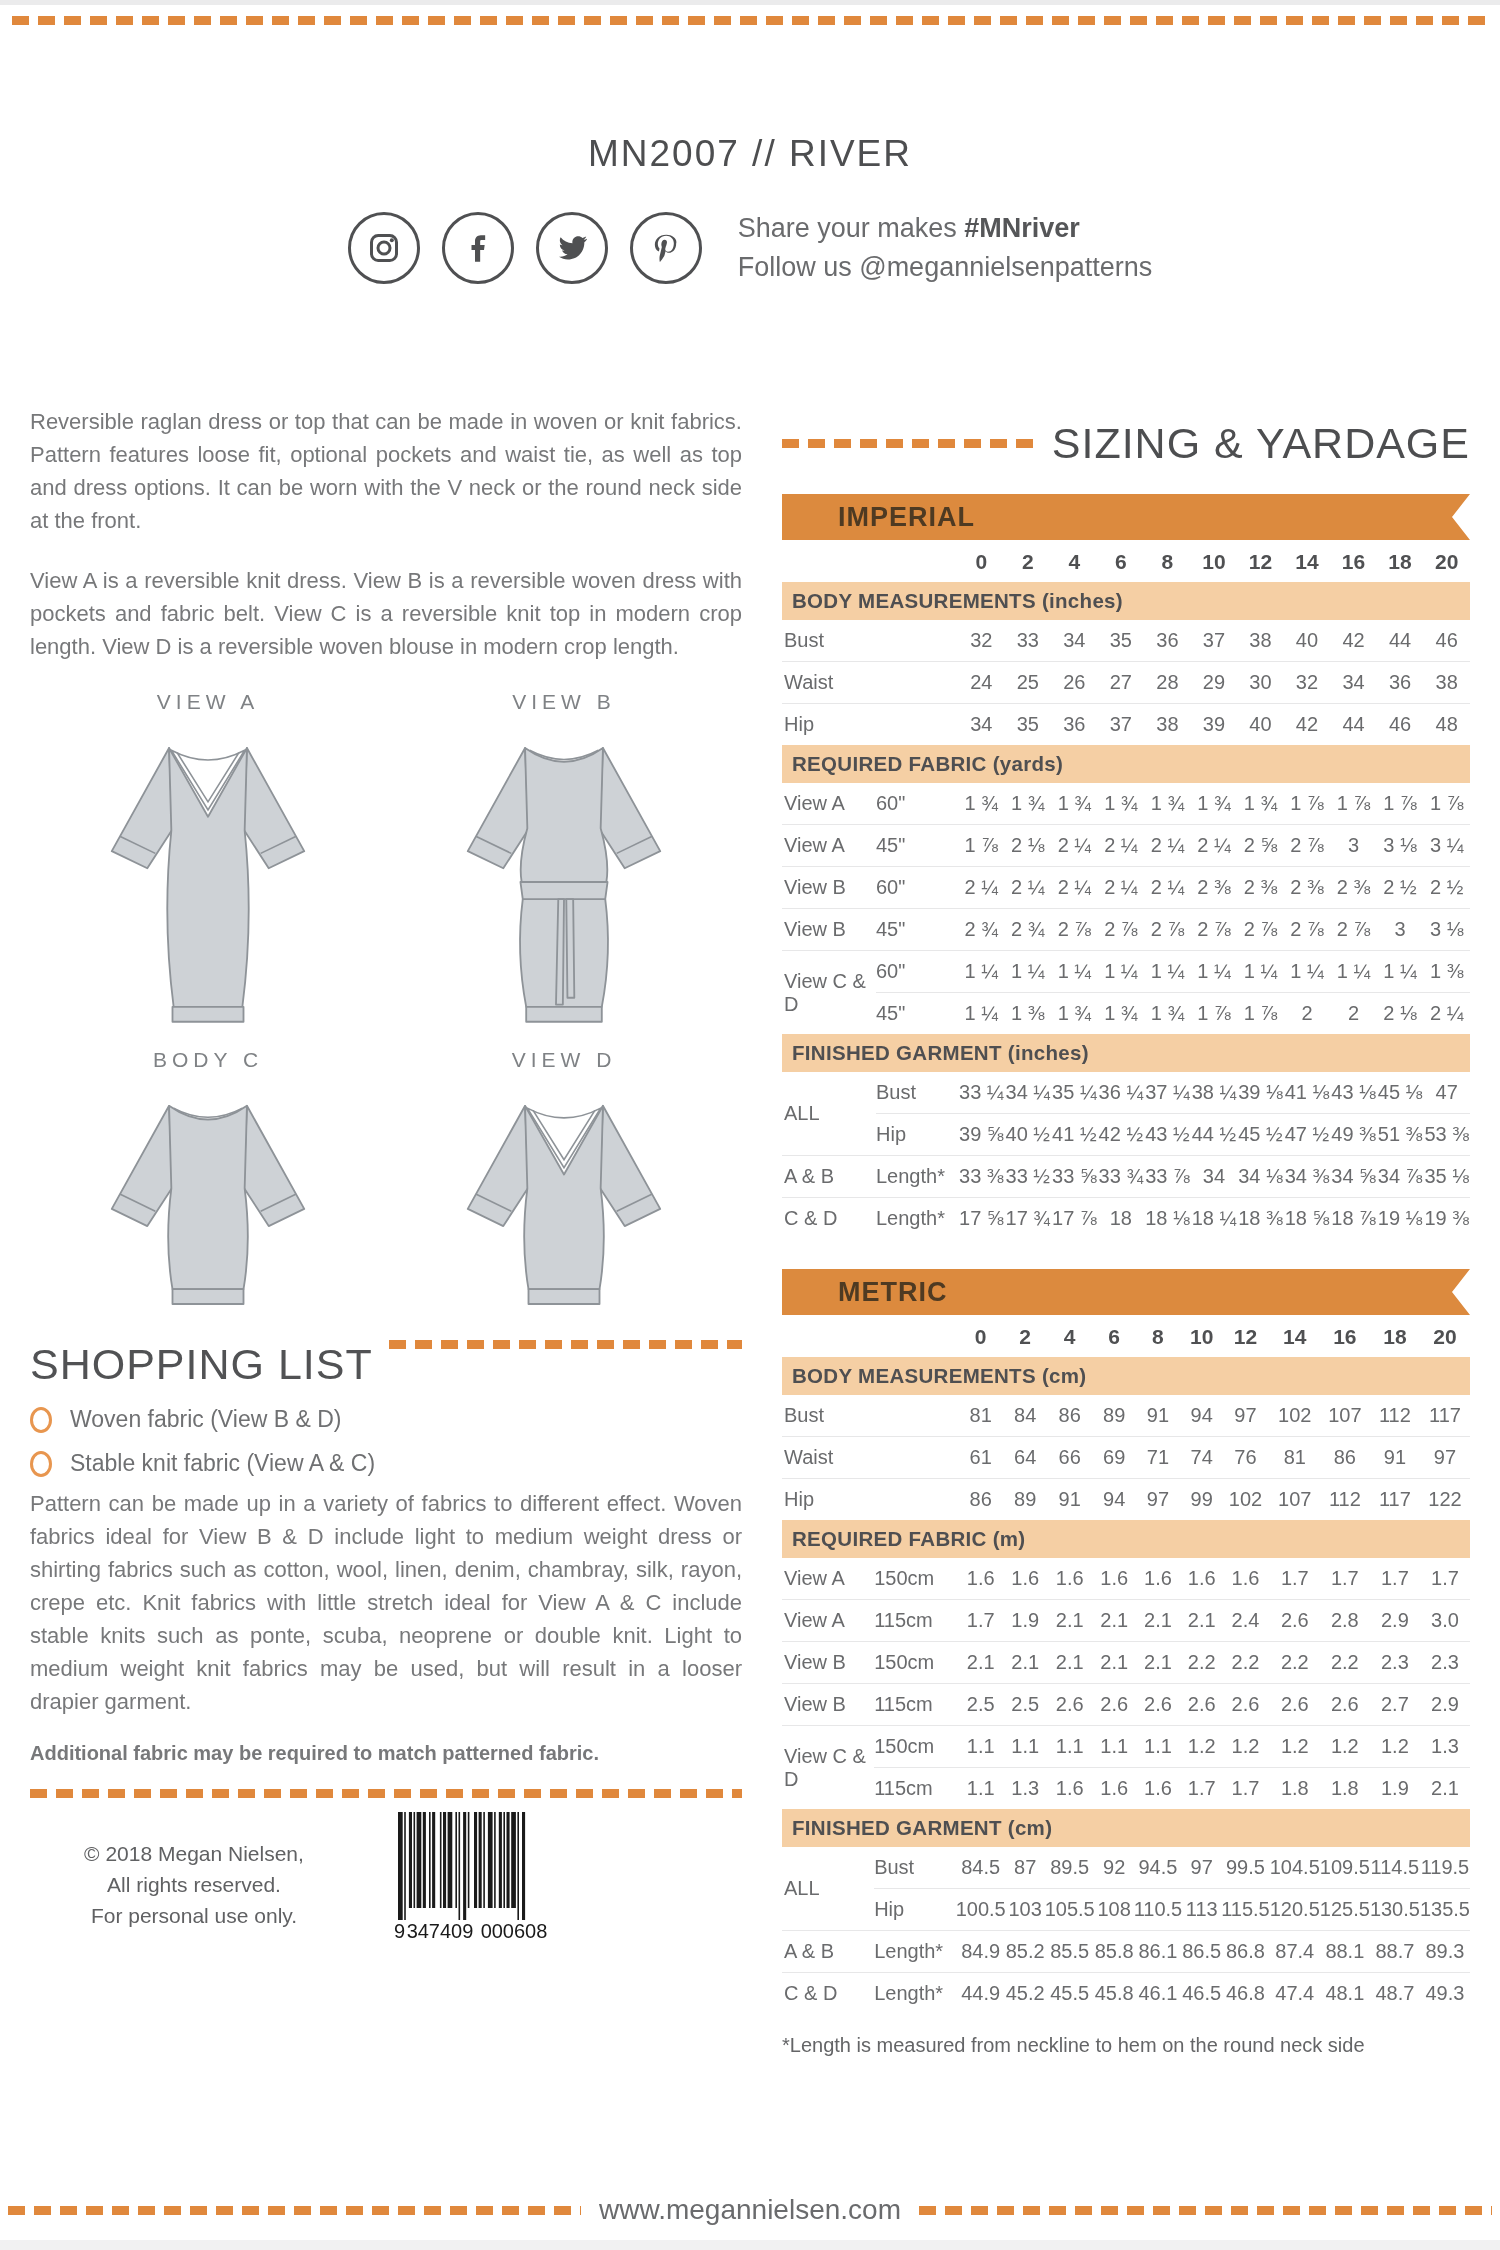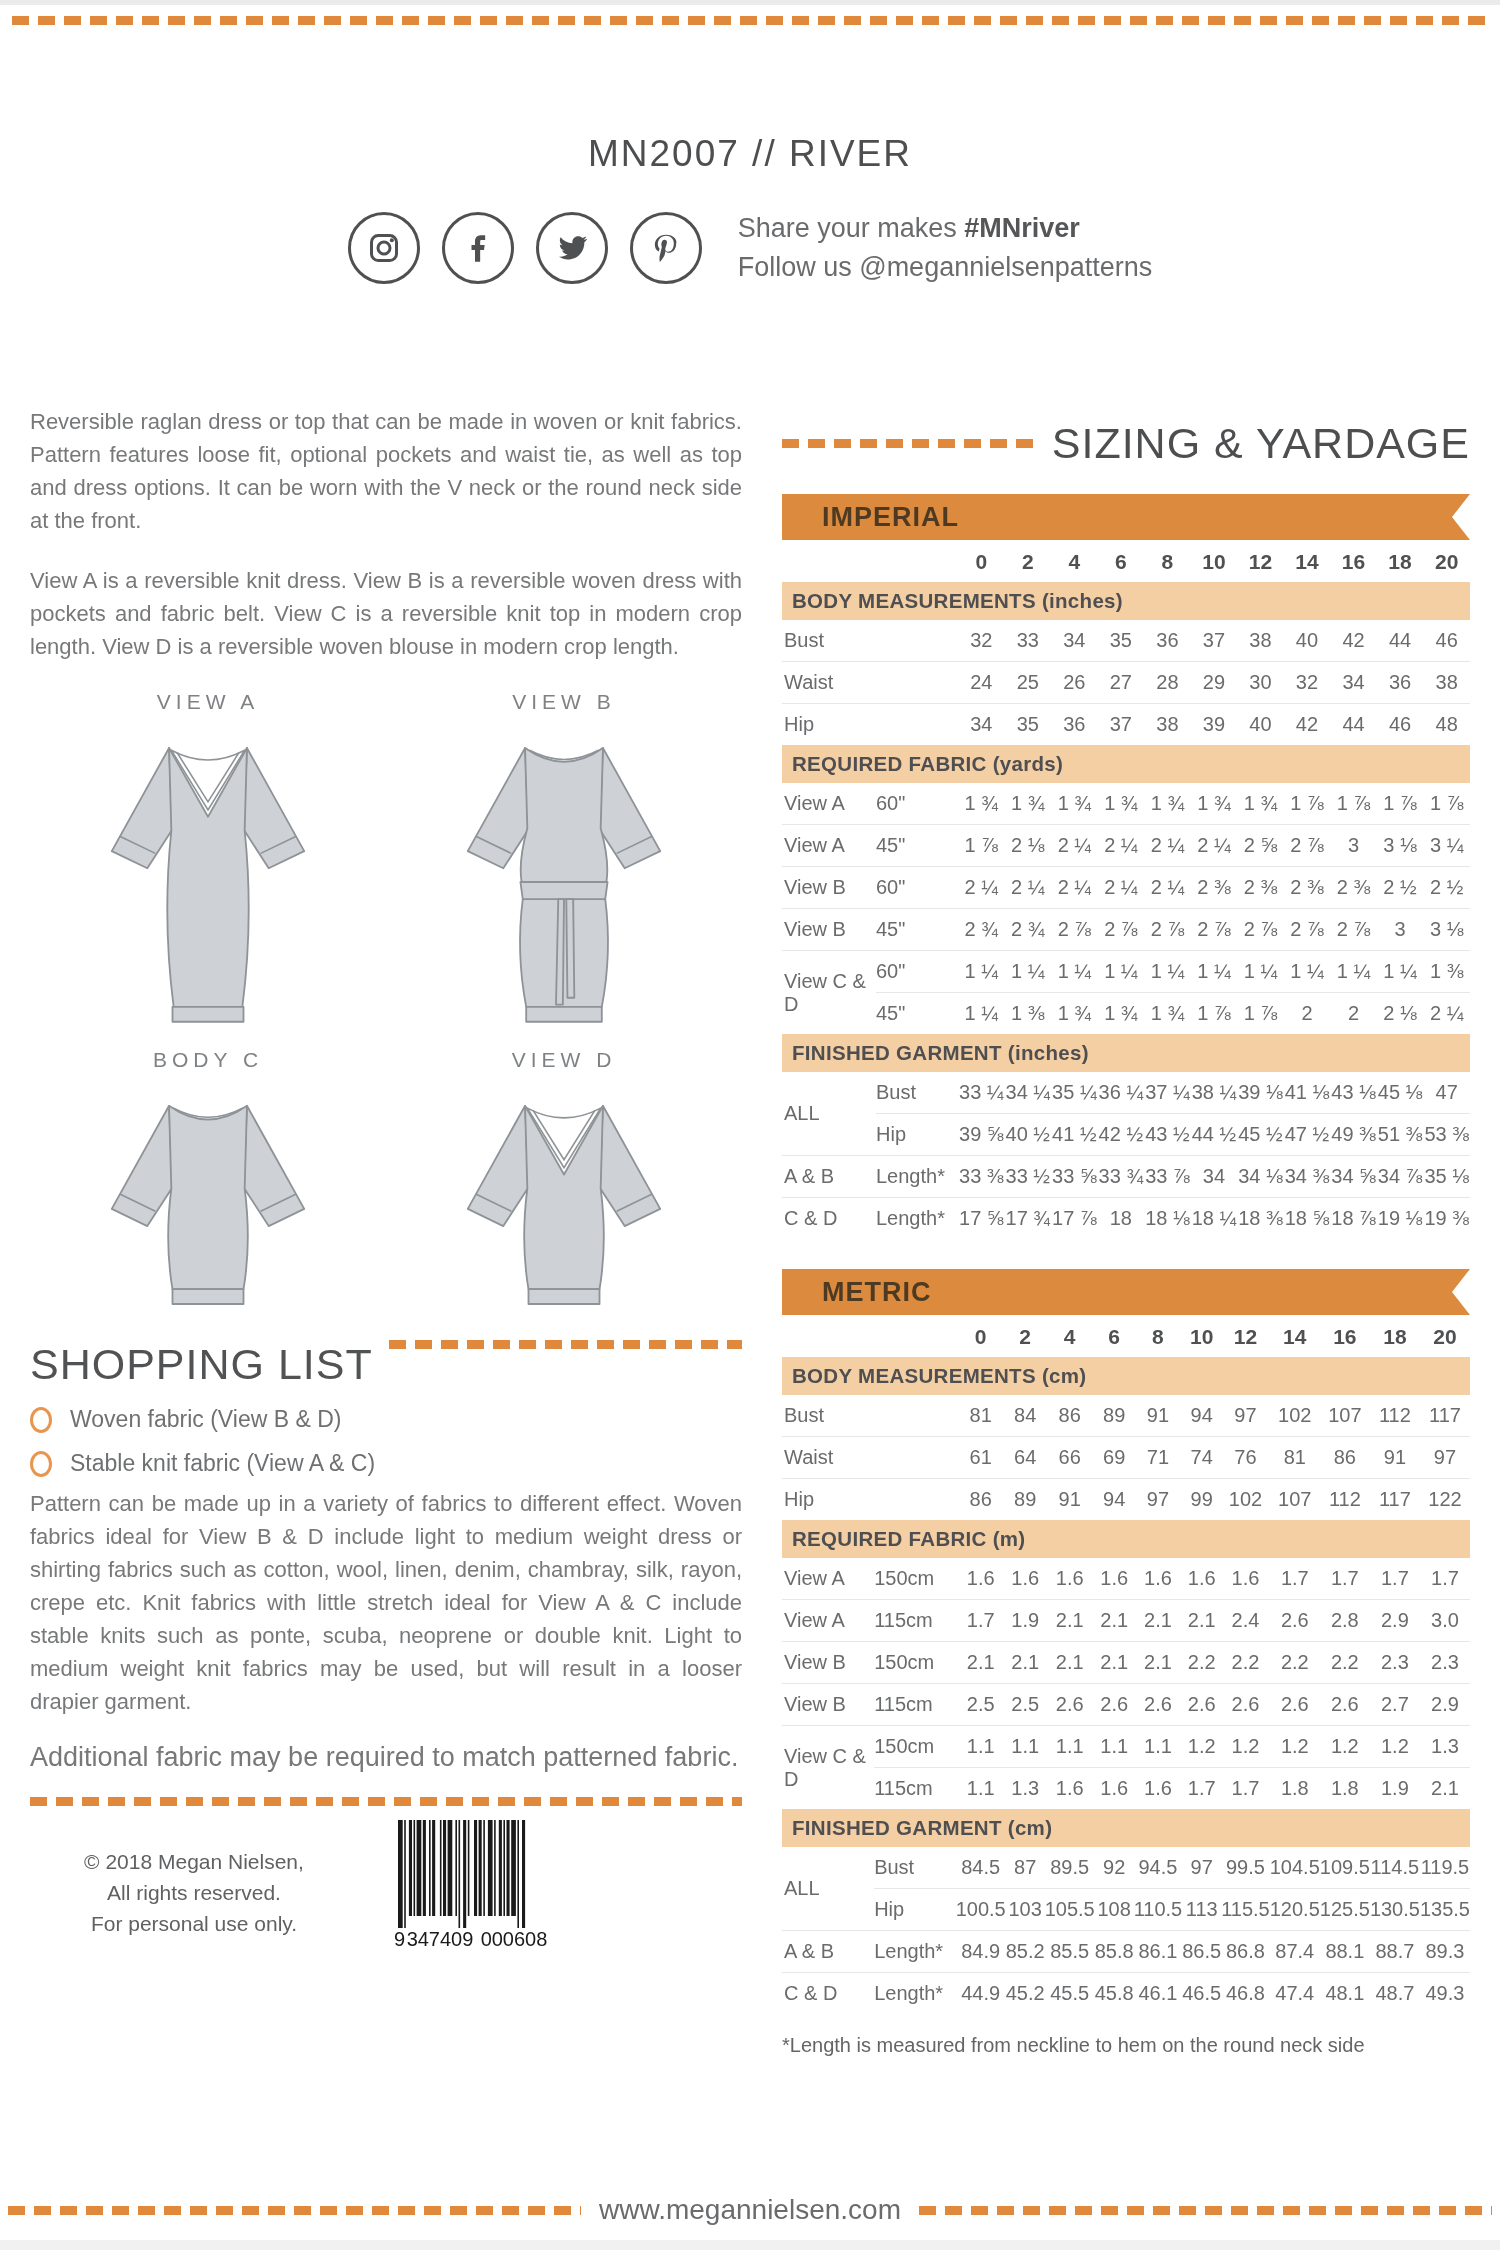--- a/index.html
+++ b/index.html
@@ -47,34 +47,34 @@
 
   .h2row{display:flex;align-items:flex-start;margin-top:28px;}
   .h2row h2{font-size:43px;font-weight:400;color:#515254;letter-spacing:1px;white-space:nowrap;}
   .h2row .dash{flex:1;margin-left:16px;}
 
   .shop-item{display:flex;align-items:center;gap:18px;margin-top:17px;font-size:23px;color:#6F7072;}
   .bullet{width:22px;height:26px;border:3px solid #E8964F;border-radius:50%;flex:0 0 auto;}
 
   .fabrics-head{margin-top:20px;}
   p.fab{font-size:22px;line-height:33px;color:var(--body);text-align:justify;margin-top:10px;}
-  p.note{font-size:27px;color:var(--body);margin-top:24px;}
+  p.note{font-size:20px;color:var(--body);margin-top:24px;font-weight:bold;}
   .left-divider{margin-top:24px;}
 
   .bottom-row{display:flex;margin-top:14px;align-items:flex-start;}
   .legal{width:300px;text-align:center;font-size:21px;line-height:31px;color:#606163;padding-top:26px;margin-left:14px;}
   .barcode{margin-left:48px;}
 
   
   .sizing-head{display:flex;align-items:center;}
   .sizing-head .dash{flex:1;margin-right:18px;}
   .sizing-head h2{font-size:43px;font-weight:400;color:var(--ink);letter-spacing:1px;white-space:nowrap;}
 
   .ribbon{margin-top:26px;height:46px;background:var(--orange);display:flex;align-items:center;
-    padding-left:40px;font-size:27px;font-weight:bold;letter-spacing:1px;color:var(--bandtxt);
+    padding-left:56px;font-size:27px;font-weight:bold;letter-spacing:1px;color:var(--bandtxt);
     clip-path:polygon(0 0,100% 0,calc(100% - 18px) 50%,100% 100%,0 100%);}
   .ribbon.metric-ribbon{margin-top:30px;}
 
   table.sz{width:100%;border-collapse:collapse;font-size:20px;color:var(--tbl);}
   table.sz td{text-align:center;padding:9px 0;}
   table.sz tr.sizes td{font-weight:bold;color:#4F5052;font-size:21px;padding:10px 0 8px;}
   table.sz tr.band td{background:var(--orange-light);text-align:left;padding:7px 0 7px 10px;
     font-weight:bold;color:#4F4F51;font-size:20.5px;letter-spacing:.3px;}
   table.sz td.lbl{text-align:left;padding-left:2px;width:94px;}
   table.sz td.sub{text-align:left;width:82px;}

